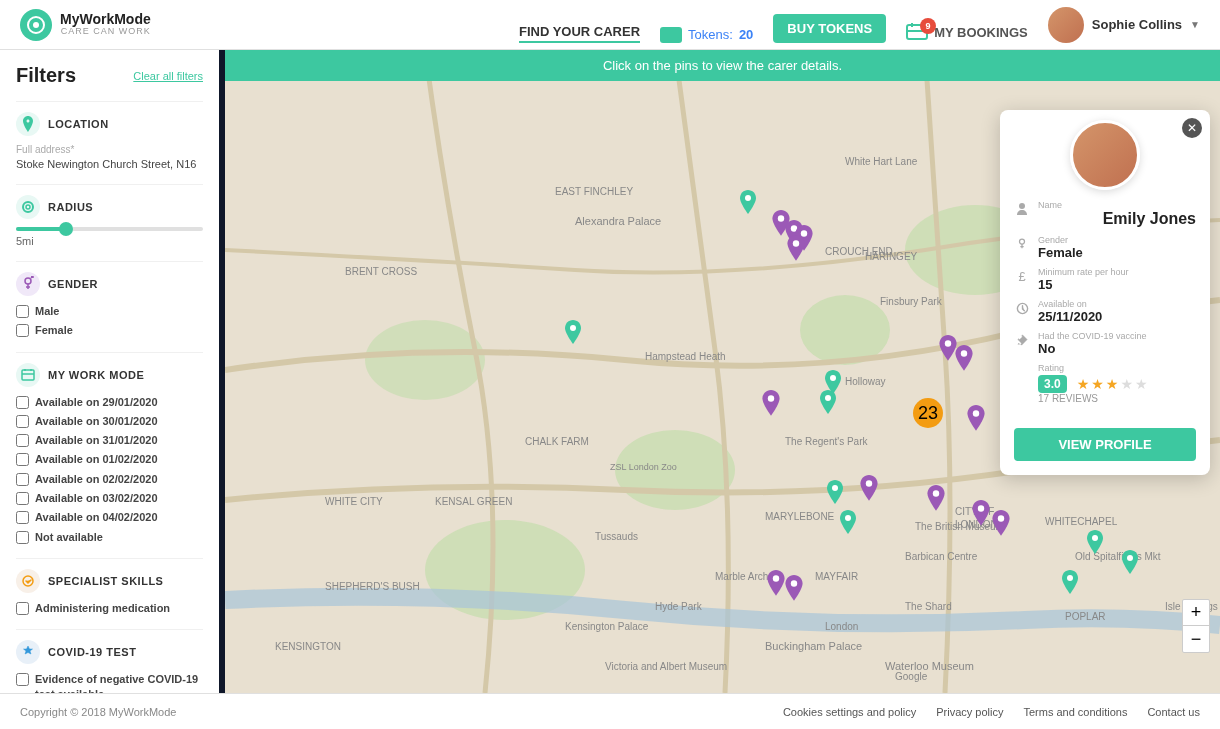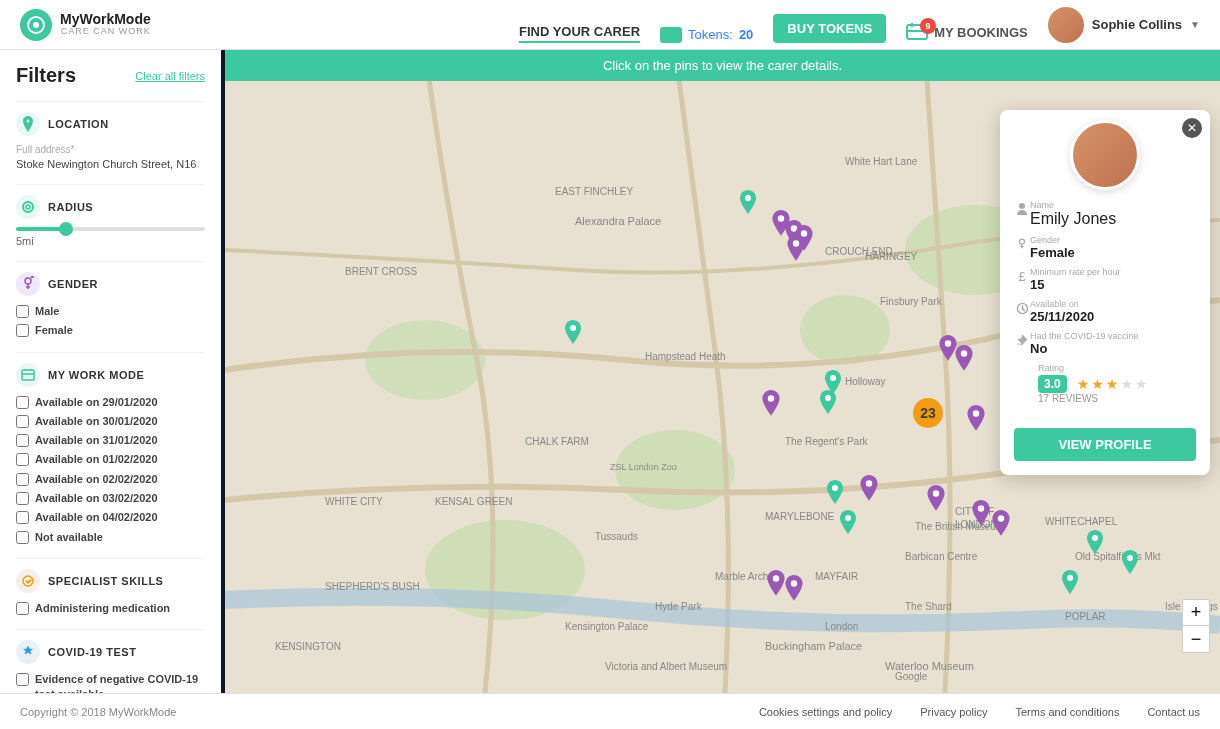--- a/index.html
+++ b/index.html
@@ -29,21 +29,21 @@
     .user-avatar-img { width: 36px; height: 36px; border-radius: 50%; background: linear-gradient(135deg, #d4956a, #c07050); }
     .user-name { font-weight: 600; font-size: 13px; }
     .chevron { font-size: 10px; color: #777; }
 
     
     .main { display: flex; height: calc(729px - 50px - 36px); }
 
     
     .sidebar {
       width: 225px; min-width: 225px; background: #fff;
-      border-right: 4px solid #0f172a; overflow-y: auto;
+      border-right: 6px solid #0f172a; overflow-y: auto;
       padding: 14px 16px;
     }
     .filters-header { display: flex; align-items: center; justify-content: space-between; margin-bottom: 14px; }
     .filters-title { font-size: 20px; font-weight: 700; color: #222; }
     .clear-all { font-size: 11px; color: #3dc8a0; cursor: pointer; text-decoration: underline; }
     .filter-section { margin-bottom: 14px; border-top: 1px solid #f0f0f0; padding-top: 10px; }
     .filter-section-header { display: flex; align-items: center; gap: 8px; margin-bottom: 8px; }
     .filter-icon { width: 24px; height: 24px; border-radius: 50%; display: flex; align-items: center; justify-content: center; flex-shrink: 0; }
     .filter-icon.location { background: #e8f8f4; }
     .filter-icon.radius { background: #e8f8f4; }
@@ -78,45 +78,45 @@
     .carer-popup {
       position: absolute; top: 60px; right: 10px;
       width: 210px; background: #fff;
       border-radius: 8px; box-shadow: 0 4px 20px rgba(0,0,0,0.2);
       z-index: 20; overflow: visible;
     }
     .popup-avatar-area { text-align: center; padding-top: 10px; }
     .popup-avatar { width: 70px; height: 70px; border-radius: 50%; background: linear-gradient(135deg, #d4956a, #c07050); margin: 0 auto; display: block; border: 3px solid #fff; box-shadow: 0 2px 8px rgba(0,0,0,0.15); }
     .popup-close { position: absolute; top: 8px; right: 8px; width: 20px; height: 20px; border-radius: 50%; background: #555; color: #fff; border: none; cursor: pointer; font-size: 12px; display: flex; align-items: center; justify-content: center; }
     .popup-body { padding: 10px 14px 14px; }
-    .popup-row { display: flex; align-items: flex-start; gap: 0; margin-bottom: 7px; }
+    .popup-row { display: flex; align-items: flex-start; gap: 8px; margin-bottom: 7px; }
     .popup-row-icon { width: 16px; height: 16px; flex-shrink: 0; color: #999; display: flex; align-items: center; justify-content: center; font-size: 13px; margin-top: 1px; }
     .popup-row-content { flex: 1; }
     .popup-field-label { font-size: 9px; color: #aaa; display: block; }
     .popup-field-value { font-size: 13px; color: #222; font-weight: 600; }
-    .popup-field-value.large { font-size: 16px; font-weight: 400; }
+    .popup-field-value.large { font-size: 16px; font-weight: 700; text-align: right; }
     .stars { display: flex; gap: 2px; }
     .star { font-size: 14px; }
     .star.filled { color: #f5a623; }
     .star.empty { color: #ddd; }
     .rating-badge { background: #3dc8a0; color: #fff; border-radius: 4px; padding: 2px 6px; font-size: 12px; font-weight: 700; margin-right: 6px; }
     .reviews-text { font-size: 10px; color: #999; }
     .view-profile-btn {
       display: block; width: 100%; background: #3dc8a0; color: #fff;
       border: none; border-radius: 4px; padding: 9px; text-align: center;
       font-weight: 700; font-size: 13px; cursor: pointer; margin-top: 24px;
     }
 
     
     .footer {
       height: 36px; background: #fff; border-top: 1px solid #e0e0e0;
       display: flex; align-items: center; justify-content: space-between;
       padding: 0 20px; font-size: 11px; color: #888;
     }
-    .footer-links { display: flex; gap: 28px; }
+    .footer-links { display: flex; gap: 20px; }
     .footer-link { color: #555; cursor: pointer; text-decoration: none; }
   </style>
 </head>
 <body>
 
 <header class="header">
   <div class="logo">
     <div class="logo-circle">
       <svg viewBox="0 0 20 20" fill="white">
           <circle cx="10" cy="10" r="8" stroke="white" stroke-width="2" fill="none"></circle>
@@ -472,21 +472,21 @@
       </svg>
     <svg style="position:absolute;top:520px;left:540px;width:22px;height:30px;" viewBox="0 0 20 28">
         <path d="M10 0C5.58 0 2 3.58 2 8c0 5.25 8 16 8 16s8-10.75 8-16c0-4.42-3.58-8-8-8z" fill="#9b59b6"></path>
         <circle cx="10" cy="8" r="3" fill="white"></circle>
       </svg>
     <svg style="position:absolute;top:525px;left:558px;width:22px;height:30px;" viewBox="0 0 20 28">
         <path d="M10 0C5.58 0 2 3.58 2 8c0 5.25 8 16 8 16s8-10.75 8-16c0-4.42-3.58-8-8-8z" fill="#9b59b6"></path>
         <circle cx="10" cy="8" r="3" fill="white"></circle>
       </svg>
     
-    <div style="position:absolute;top:348px;left:688px;width:30px;height:30px;background:#f39c12;border-radius:50%;color:#404040;display:flex;align-items:center;justify-content:center;font-weight:700;font-size:14px;cursor:pointer;">23</div>
+    <div style="position:absolute;top:348px;left:688px;width:30px;height:30px;background:#f39c12;border-radius:50%;color:#000000;display:flex;align-items:center;justify-content:center;font-weight:400;font-size:18px;cursor:pointer;">23</div>
     
     <div style="position:absolute;bottom:40px;right:10px;background:#fff;border:1px solid #ccc;border-radius:2px;">
       <button style="width:26px;height:26px;display:block;border:none;background:transparent;font-size:18px;cursor:pointer;border-bottom:1px solid #ccc;">+</button>
       <button style="width:26px;height:26px;display:block;border:none;background:transparent;font-size:18px;cursor:pointer;">−</button>
     </div>
 
     
     <div class="carer-popup">
       <div class="popup-avatar-area">
         <div class="popup-avatar"></div>

